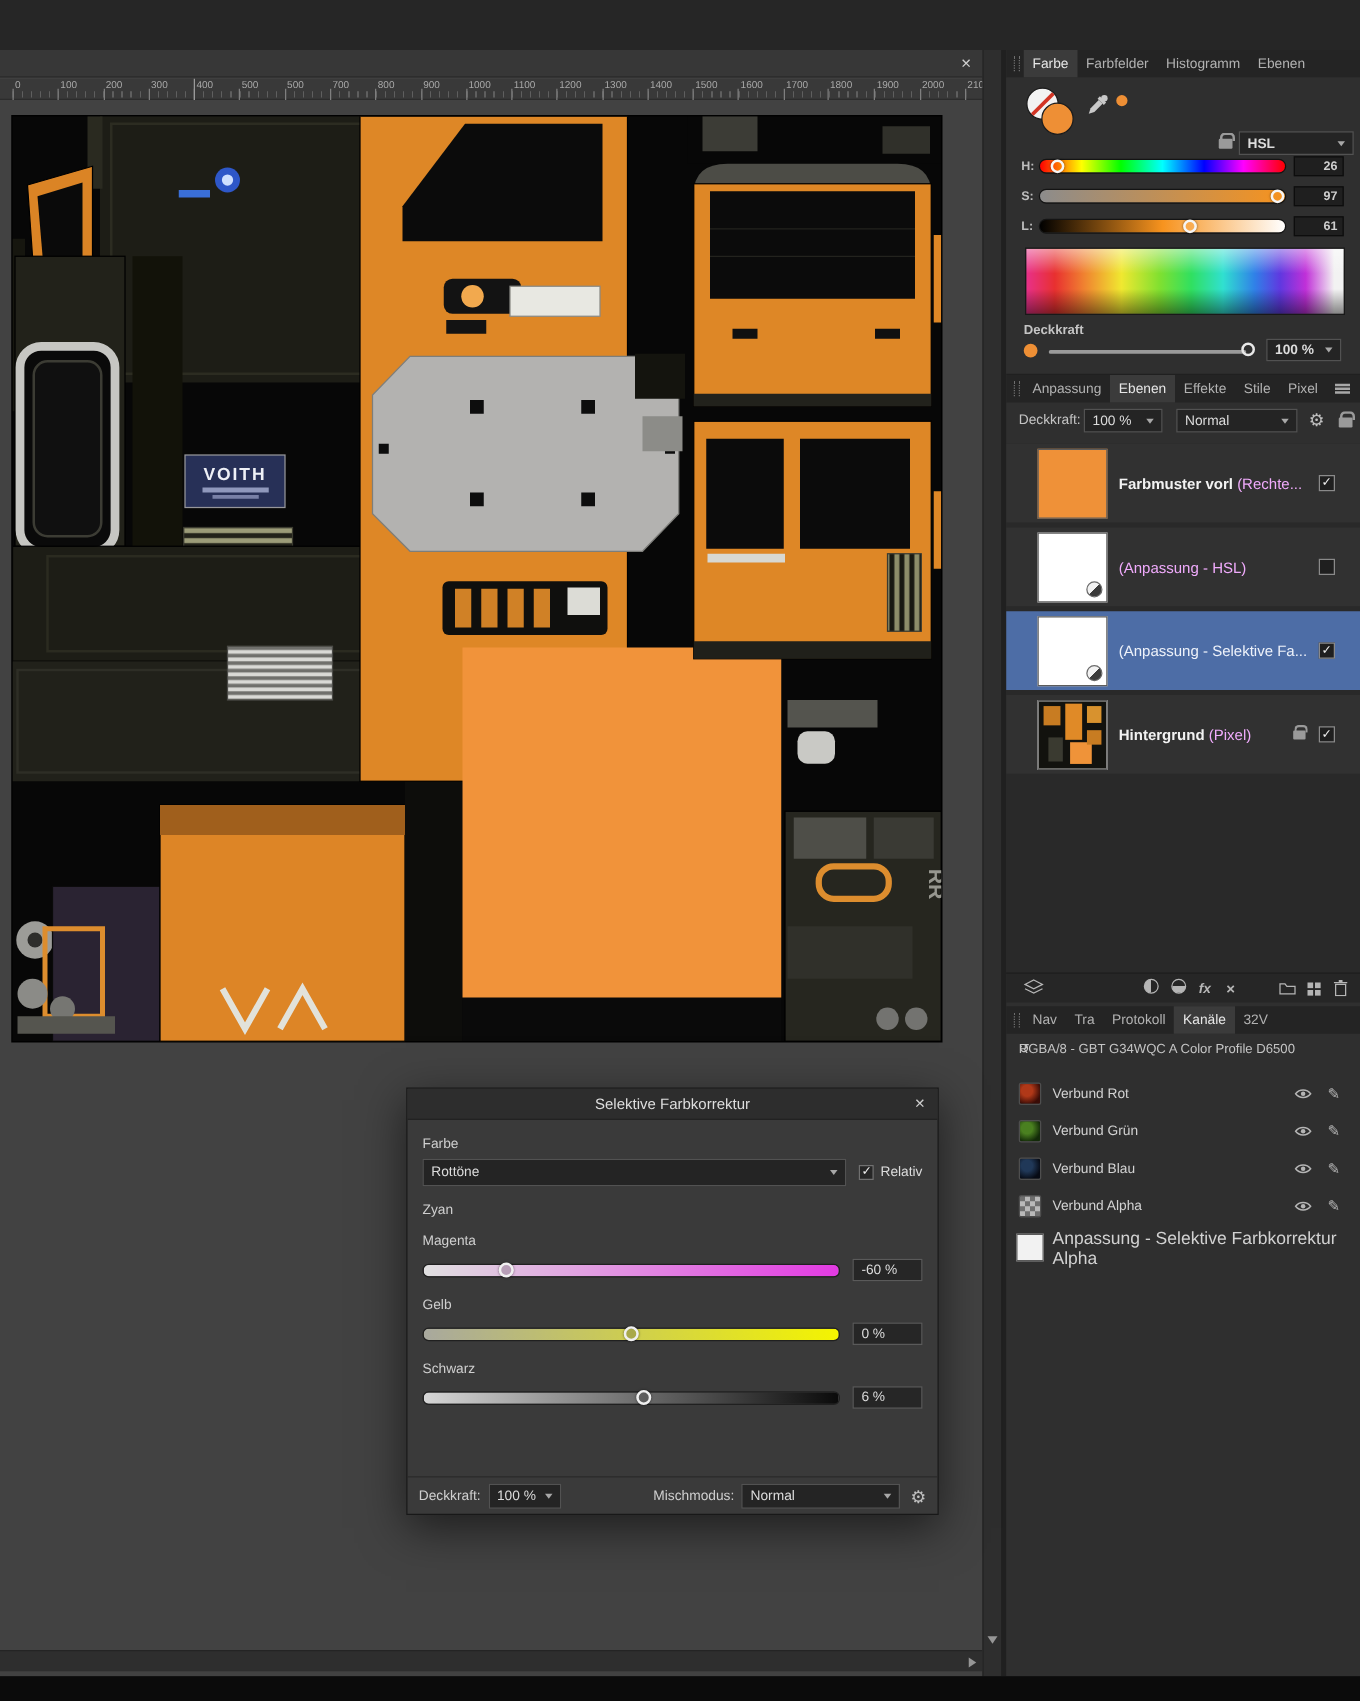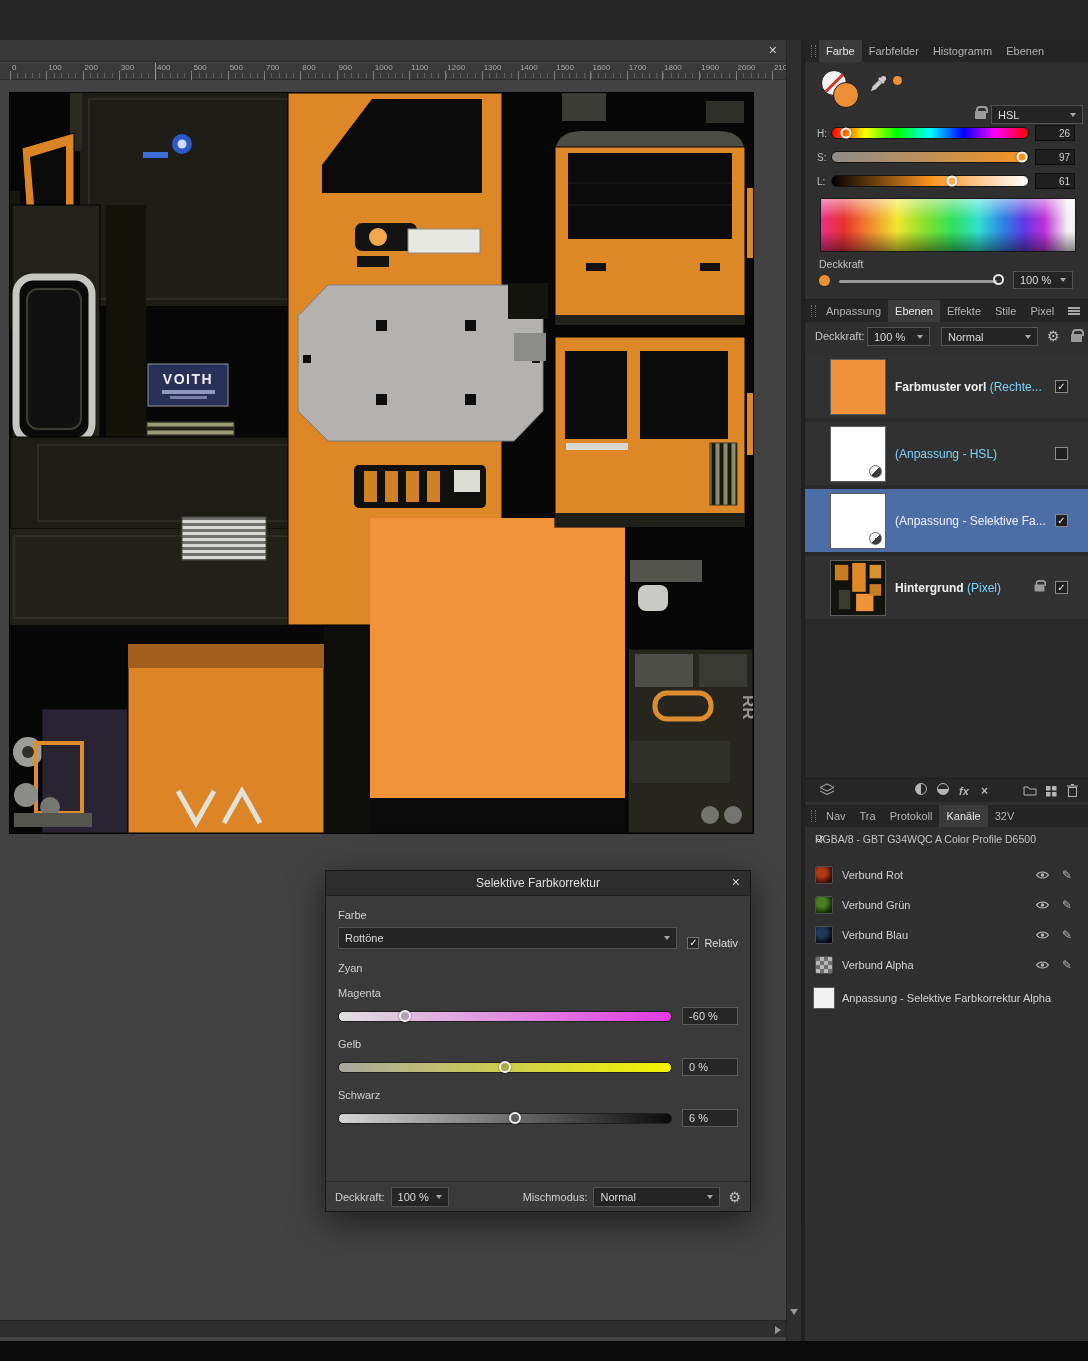--- a/index.html
+++ b/index.html
@@ -27,21 +27,21 @@
 
 
 #right-panel{position:absolute;left:805px;top:40px;width:283px;height:1301px;background:#2f2f2f;font-size:11px;}
 .tabbar{position:absolute;left:0;width:283px;height:22px;background:#242424;display:flex;align-items:stretch;color:#b2b2b2;}
 .grip{width:5px;margin:5px 3px 5px 6px;border-left:1px dotted #6e6e6e;border-right:1px dotted #6e6e6e;}
 .tab{display:flex;align-items:center;padding:0 7px;white-space:nowrap;}
 .tab.active{background:#3b3b3b;color:#e6e6e6;}
 .menu-lines{position:absolute;right:8px;top:7px;width:12px;height:8px;border-top:2px solid #a8a8a8;border-bottom:2px solid #a8a8a8;}
 .menu-lines::after{content:'';position:absolute;left:0;top:1px;width:100%;height:2px;background:#a8a8a8;}
 
-#color-sec{position:absolute;left:0;top:22px;width:283px;height:238px;background:#2f2f2f;border-bottom:1px solid #202020;}
+#color-sec{position:absolute;left:0;top:22px;width:283px;height:238px;background:#2f2f2f;border-bottom:1px solid #202020;font-weight:bold;}
 .swatch{position:absolute;width:26px;height:26px;border-radius:50%;border:1px solid #1c1c1c;}
 #swatch-back{left:16px;top:8px;background:#f2f2f2;overflow:hidden;}
 #swatch-back::after{content:'';position:absolute;left:-3px;top:10px;width:32px;height:3px;background:#d23424;transform:rotate(-45deg);}
 #swatch-front{left:28px;top:20px;background:#ee8f35;z-index:2;}
 #dropper{position:absolute;left:64px;top:12px;}
 #mini-dot{position:absolute;left:88px;top:14px;width:9px;height:9px;border-radius:50%;background:#ee8f35;}
 .lock{position:relative;width:11px;height:8px;background:#9a9a9a;border-radius:1px;}
 .lock::before{content:'';position:absolute;left:1px;top:-5px;width:8px;height:5px;border:2px solid #9a9a9a;border-bottom:none;border-radius:4px 4px 0 0;}
 #hsl-lock{position:absolute;left:170px;top:49px;}
 .dd{display:inline-flex;align-items:center;background:#242424;border:1px solid #525252;height:19px;padding:0 6px;color:#dcdcdc;font-size:11px;}
@@ -72,21 +72,21 @@
 .gear{font-size:14px;color:#c0c0c0;line-height:1;}
 #blend-gear{position:absolute;left:242px;top:5px;}
 #blend-lock{position:absolute;left:266px;top:10px;}
 #rows-wrap{position:absolute;left:0;top:315px;width:283px;height:424px;background:#292929;}
 .layer-row{position:absolute;left:0;width:283px;height:63px;background:#313131;display:flex;align-items:center;}
 .layer-row.selected{background:#4d6da6;}
 .thumb{width:56px;height:56px;margin-left:25px;border:1px solid #5c5c5c;position:relative;flex:none;background:#fff;}
 .badge{position:absolute;right:3px;bottom:3px;width:13px;height:13px;border-radius:50%;border:1px solid #6a6a6a;background:linear-gradient(135deg,#f2f2f2 50%,#3a3a3a 50%);}
 .lname{margin-left:9px;font-size:12px;flex:1;min-width:0;white-space:nowrap;overflow:hidden;}
 .strong{font-weight:bold;color:#f2f2f2;}
-.soft{color:#7dd3fc;}
+.soft{color:#f0abfc;}
 .layer-row.selected .soft{color:#eef2fa;}
 .cb{width:13px;height:13px;background:#1f1f1f;border:1px solid #8a8a8a;color:#f0f0f0;font-size:10px;line-height:11px;text-align:center;margin-right:20px;flex:none;}
 .row-lock{margin-right:10px;flex:none;transform:scale(.9);}
 #layers-footer{position:absolute;left:0;top:738px;width:283px;height:24px;background:#262626;border-top:1px solid #1e1e1e;}
 .fic{position:absolute;top:4px;color:#b5b5b5;font-size:12px;line-height:16px;}
 .half-circle{width:12px;height:12px;border:1.5px solid #b5b5b5;border-radius:50%;background:linear-gradient(90deg,#b5b5b5 50%,transparent 50%);}
 .half-circle.v{background:linear-gradient(0deg,#b5b5b5 50%,transparent 50%);}
 .fx{font-style:italic;font-size:11px;font-weight:bold;}
 
 #channels-tabbar{top:765px;}
@@ -105,21 +105,21 @@
 
 
 #dialog{position:absolute;left:325px;top:870px;width:426px;height:342px;background:#3a3a3a;border:1px solid #181818;box-shadow:0 10px 34px rgba(0,0,0,.55);z-index:5;}
 #dlg-title{position:relative;height:25px;background:#2d2d2d;display:flex;align-items:center;justify-content:center;font-size:12px;color:#dedede;border-bottom:1px solid #222;}
 #dlg-close{position:absolute;right:10px;top:3px;font-size:14px;color:#cfcfcf;}
 #dlg-buttons{display:flex;align-items:center;margin:8px 9px 0 9px;gap:10px;}
 .dbtn{height:21px;background:#474747;border:1px solid #303030;color:#dedede;font-size:11px;display:flex;align-items:center;padding:0 9px;white-space:nowrap;}
 .dbtn.primary{border:1px solid #a8a8a8;background:#404040;margin-right:auto;}
 #dlg-body{padding:0 12px;}
 .dlbl{margin-top:13px;font-size:11px;color:#cfcfcf;}
-#color-row{display:flex;align-items:flex-end;margin-top:6px;}
+#color-row{display:flex;align-items:center;margin-top:6px;}
 #color-dd{width:347px;height:22px;}
 .dcb{width:12px;height:12px;background:#262626;border:1px solid #707070;color:#f0f0f0;font-size:10px;line-height:10px;text-align:center;margin-left:10px;flex:none;}
 #relativ-lbl{margin-left:5px;font-size:11px;color:#dcdcdc;}
 .srow{display:flex;align-items:center;margin-top:8px;}
 .dslider{position:relative;width:335px;height:11px;border-radius:5px;border:1px solid #202020;}
 .zyan{background:linear-gradient(to right,#9b9b9b,#33d1e8);}
 .magenta{background:linear-gradient(to right,#e0e0e0,#e23ae2);}
 .gelb{background:linear-gradient(to right,#a8a89e,#f4f400);}
 .schwarz{background:linear-gradient(to right,#d6d6d6,#0a0a0a);}
 .dknob{position:absolute;top:50%;width:12px;height:12px;border-radius:50%;border:2px solid #f0f0f0;background:rgba(60,60,60,.25);transform:translate(-50%,-50%);box-shadow:0 0 2px rgba(0,0,0,.6);}
@@ -504,21 +504,21 @@
     <span class="chan-name">Verbund Alpha</span>
     <svg class="eye" width="15" height="10" viewBox="0 0 14 10">
       <path d="M1 5 C4 1 10 1 13 5 C10 9 4 9 1 5 Z" fill="none" stroke="#b5b5b5" stroke-width="1.2"></path>
         <circle cx="7" cy="5" r="1.8" fill="#b5b5b5"></circle>
     </svg>
     <span class="pencil">✎</span>
   </div>
 
   <div class="big-row" style="top:942px;height:32px">
     <span class="big-thumb" style="background:#f2f2f2"></span>
-    <span class="chan-name" style="font-size:11px">Anpassung - Selektive Farbkorrektur Alpha</span>
+    <span class="chan-name" style="font-size:14px">Anpassung - Selektive Farbkorrektur Alpha</span>
   </div>
 </div>
 
 <div id="dialog">
   <div id="dlg-title">
     <span>Selektive Farbkorrektur</span>
     <span id="dlg-close">×</span>
   </div>
   <div id="dlg-body">
     <div class="dlbl">Farbe</div>

